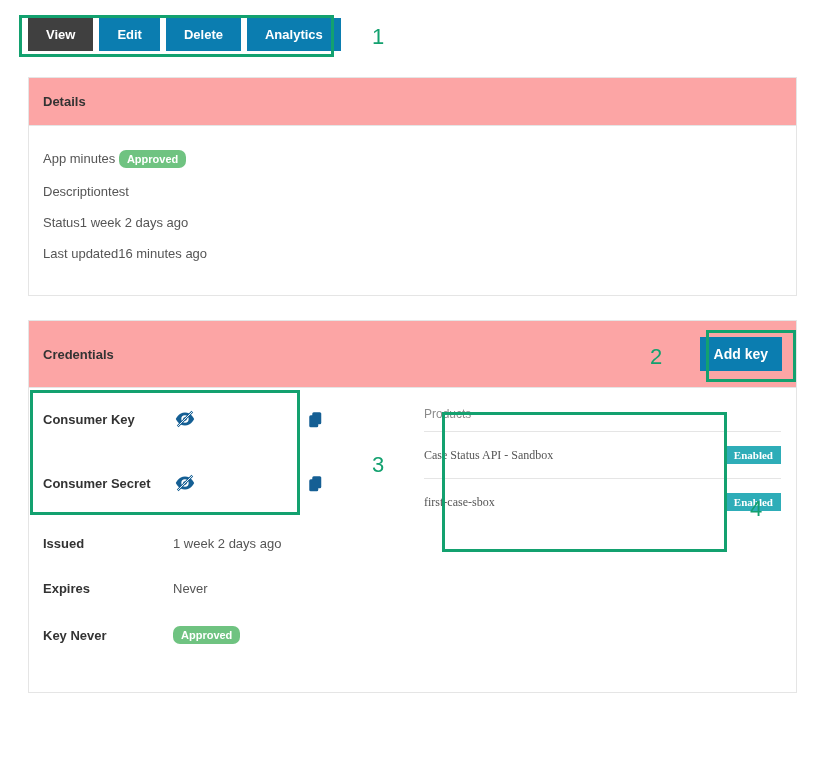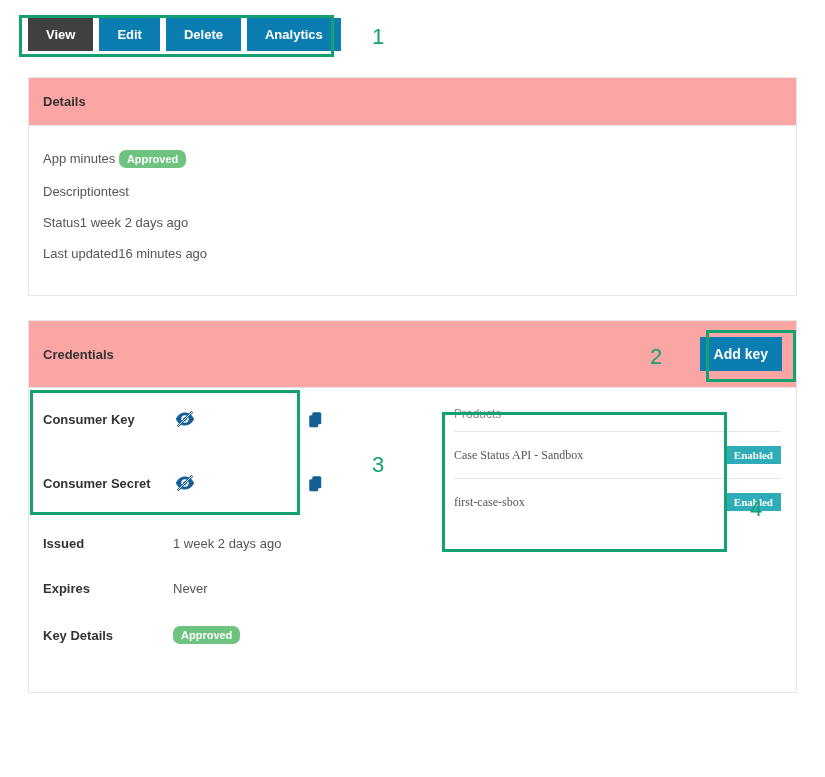--- a/index.html
+++ b/index.html
@@ -50,21 +50,21 @@
   .badge-teal { background: #2eadb8; }
   .btn-addkey {
     background: #0b7db0;
     color: #fff;
     font-weight: 700;
     font-size: 14px;
     padding: 9px 14px;
     border: none;
     cursor: pointer;
   }
-  .cred-grid { display: flex; gap: 30px; }
+  .cred-grid { display: flex; }
   .cred-left { flex: 0 0 380px; }
   .cred-right { flex: 1; padding-top: 4px; }
   .cred-row { display: flex; align-items: center; margin: 12px 0 42px 0; }
   .cred-row.simple { margin-bottom: 30px; }
   .cred-label { width: 130px; font-weight: 700; color: #333; font-size: 13px; }
   .cred-value { font-size: 13px; color: #555; }
   .icon-btn { background: none; border: none; cursor: pointer; padding: 0; display: inline-flex; }
   .eye-slash { width: 24px; height: 22px; }
   .clipboard { width: 18px; height: 20px; margin-left: 110px; display: inline-flex; }
   .products-box { border: 1px solid transparent; }
@@ -184,21 +184,21 @@
             <div class="cred-label">Issued</div>
             <div class="cred-value">1 week 2 days ago</div>
           </div>
 
           <div class="cred-row simple">
             <div class="cred-label">Expires</div>
             <div class="cred-value">Never</div>
           </div>
 
           <div class="cred-row simple">
-            <div class="cred-label">Key Details</div>
+            <div class="cred-label">Key Never</div>
             <div><span class="badge badge-green">Approved</span></div>
           </div>
 
         </div>
 
         <div class="cred-right">
           <div class="products-box">
             <div class="products-header">Products</div>
             <div class="product-row">
               <span>Case Status API - Sandbox</span>

